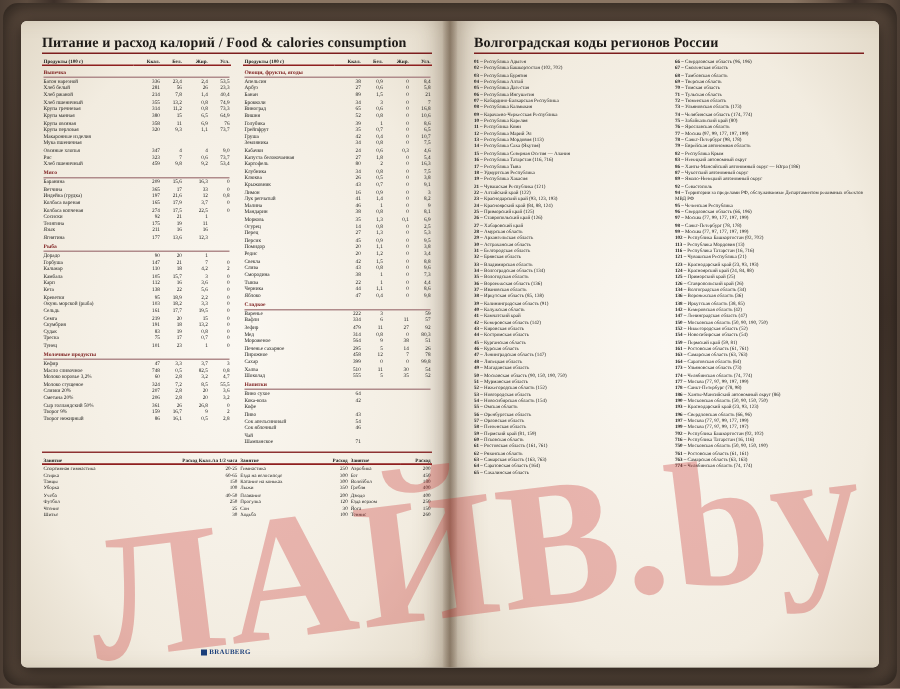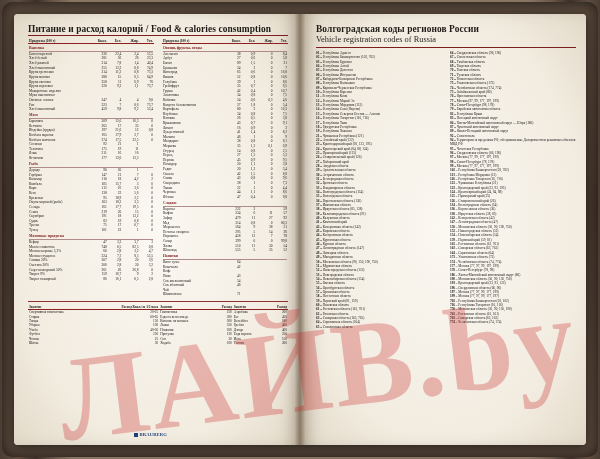--- a/index.html
+++ b/index.html
@@ -866,21 +866,20 @@
         </div>
       </div>
       <div class="logo l">
         <span class="sq"></span><span>BRAUBERG</span>
       </div>
     </div>
 
     <div class="page right">
       <div class="inner">
         <h1 class="title">Волгоградская коды регионов России</h1>
-        <h2 class="subtitle">Vehicle registration codes of Russia</h2>
         <div class="rule"></div>
         <div class="codes">
             <div><span class="num">01 – </span><span>Республика Адыгея</span></div>
             <div><span class="num">02 – </span><span>Республика Башкортостан (102, 702)</span></div>
             <div><span class="num">03 – </span><span>Республика Бурятия</span></div>
             <div><span class="num">04 – </span><span>Республика Алтай</span></div>
             <div><span class="num">05 – </span><span>Республика Дагестан</span></div>
             <div><span class="num">06 – </span><span>Республика Ингушетия</span></div>
             <div><span class="num">07 – </span><span>Кабардино-Балкарская Республика</span></div>
             <div><span class="num">08 – </span><span>Республика Калмыкия</span></div>

